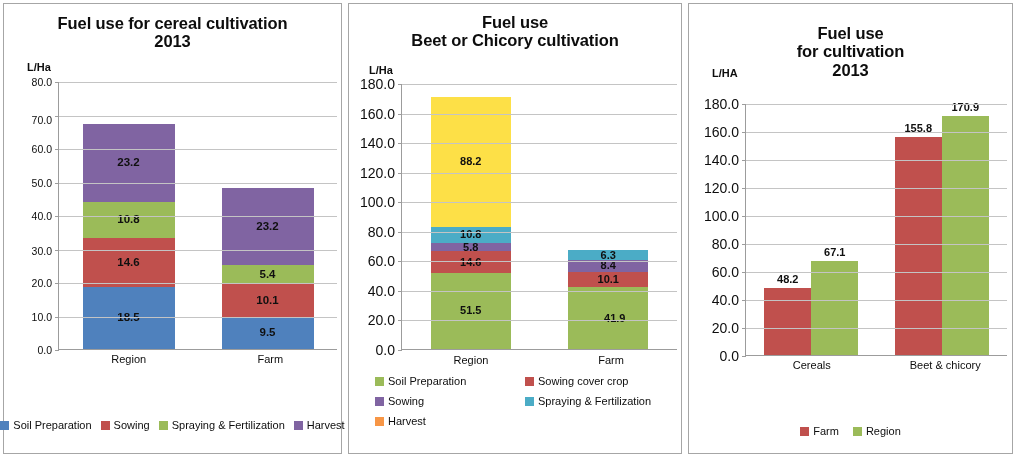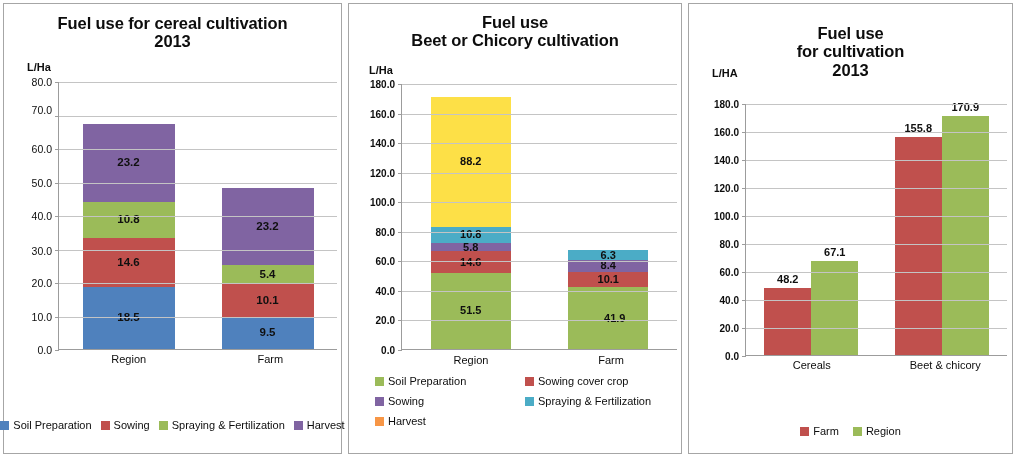--- a/index.html
+++ b/index.html
@@ -60,21 +60,21 @@
   .ticklabels {
     position: absolute; left: 0; top: 0; bottom: 0;
     width: 44px;
   }
   .ticklabel {
     position: absolute; right: 4px;
     font-size: 10.5px; color: #0d0d0d;
     transform: translateY(-50%);
     white-space: nowrap;
   }
-  .panel-2 .ticklabel, .panel-3 .ticklabel { font-size: 10px; font-weight: bold; }
+  .panel-2 .ticklabel, .panel-3 .ticklabel { font-size: 14px; }
 
   .plot {
     position: absolute; top: 0; bottom: 0;
     left: 46px; right: 0;
     border-left: 1px solid #9c9c9c;
     border-bottom: 1px solid #9c9c9c;
   }
   .gridline {
     position: absolute; left: 0; right: 0;
     height: 0; border-top: 1px solid #c4c4c4;
@@ -184,21 +184,21 @@
 
     <div class="plot-wrap">
       <div class="ticklabels" id="p1-ticks">
           <div class="ticklabel" style="top: 268px;">0.0</div>
           <div class="ticklabel" style="top: 234.5px;">10.0</div>
           <div class="ticklabel" style="top: 201px;">20.0</div>
           <div class="ticklabel" style="top: 169px;">30.0</div>
           <div class="ticklabel" style="top: 134px;">40.0</div>
           <div class="ticklabel" style="top: 100.5px;">50.0</div>
           <div class="ticklabel" style="top: 67px;">60.0</div>
-          <div class="ticklabel" style="top: 28px;">70.0</div>
+          <div class="ticklabel" style="top: 38px;">70.0</div>
           <div class="ticklabel" style="top: 0px;">80.0</div>
         </div>
       <div class="plot" id="p1-plot">
         <div class="bars" id="p1-bars">
             <div class="cat-group">
               <div class="stack">
                 <div class="seg" style="background: rgb(79, 129, 189); height: 61.975px;">
                   <span class="seg-label">18.5</span>
                 </div>
                 <div class="seg" style="background: rgb(192, 80, 77); height: 48.91px;">

